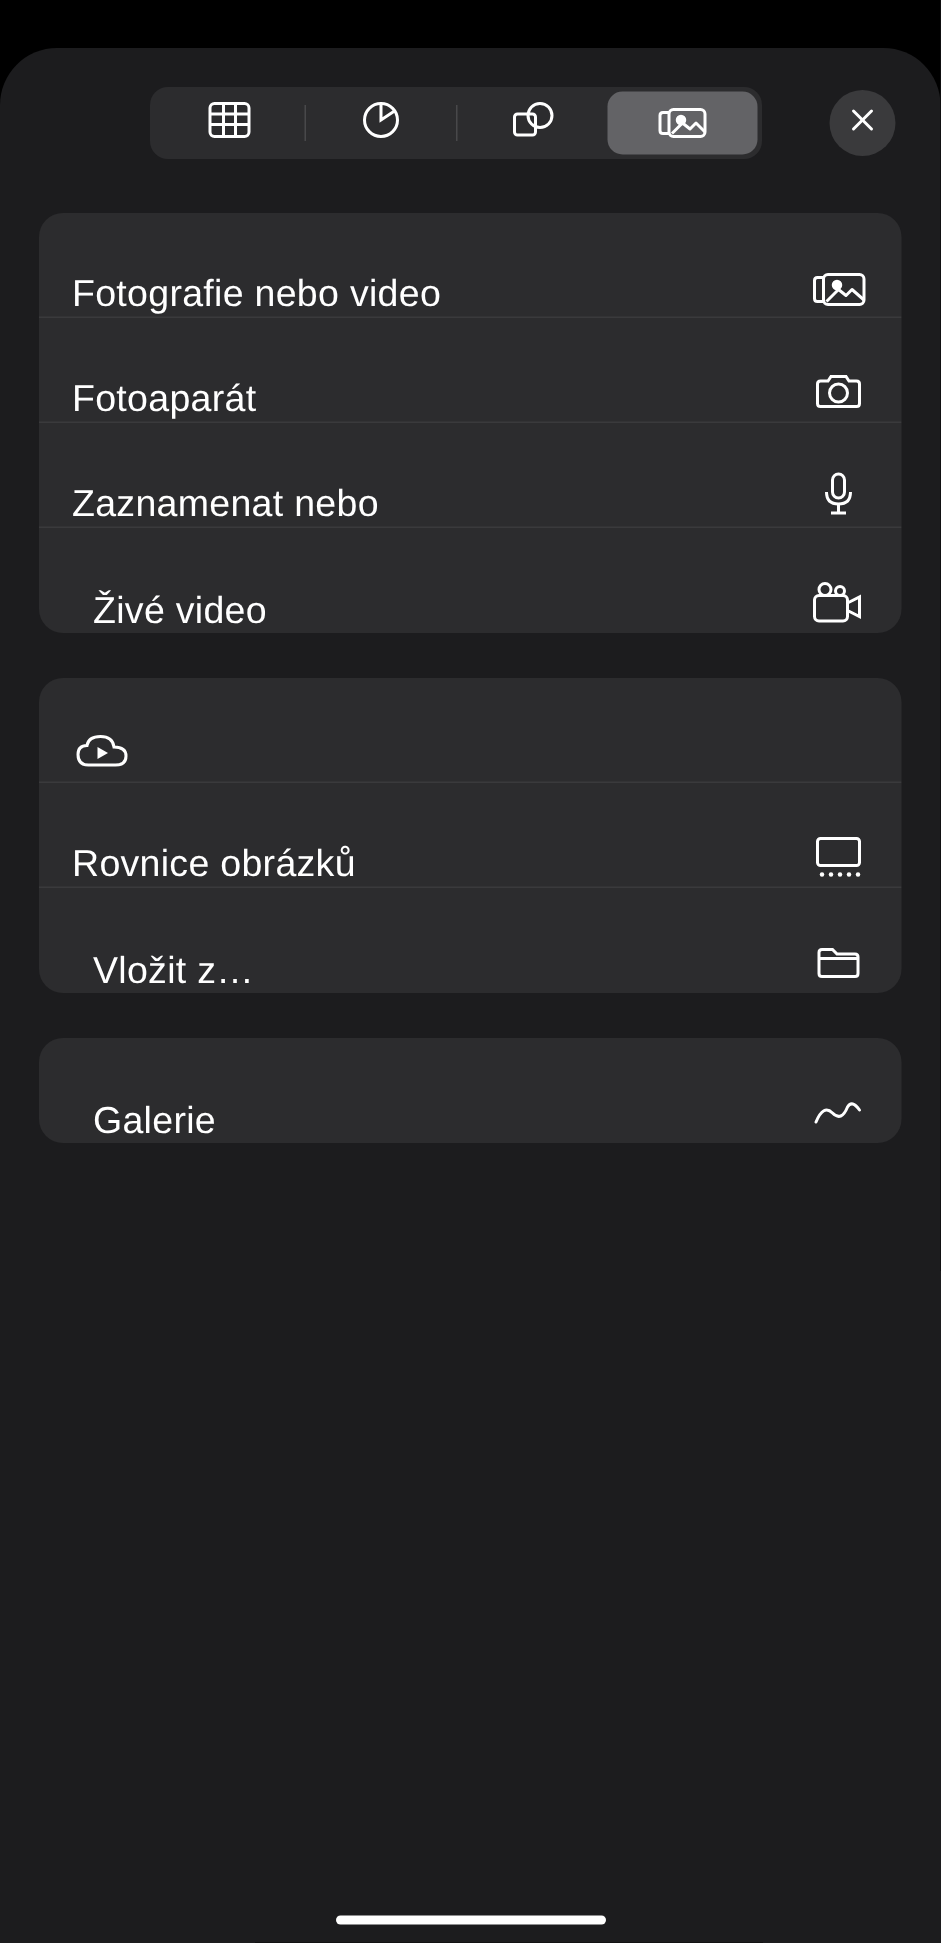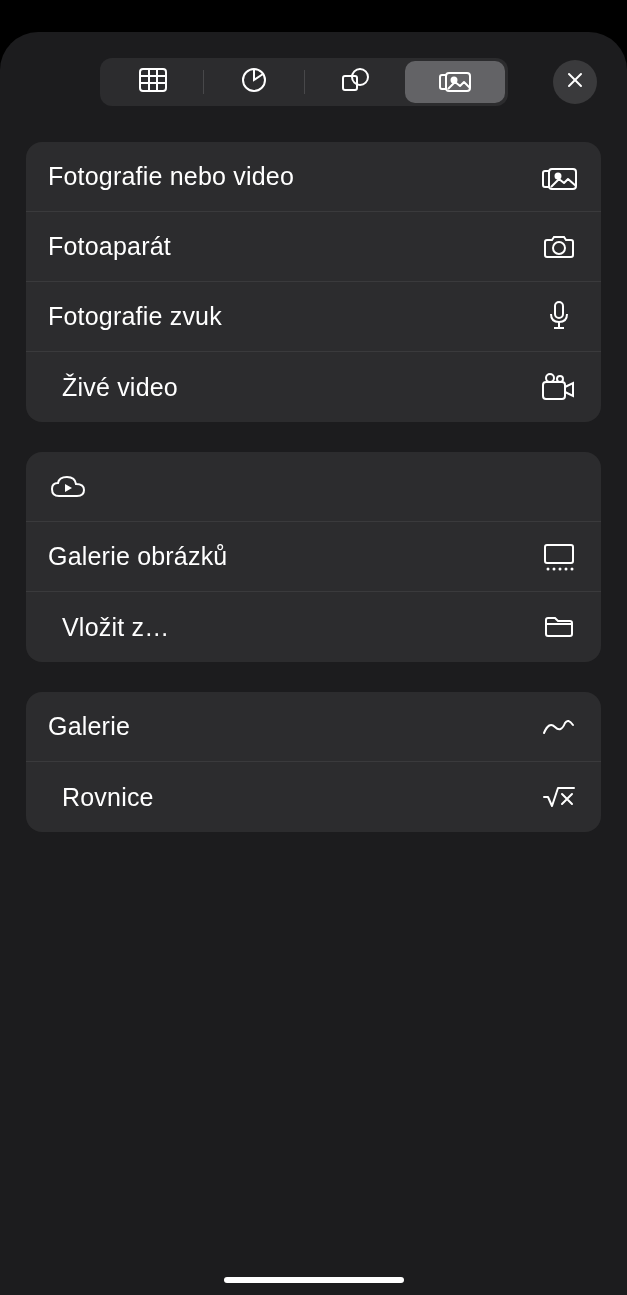--- a/index.html
+++ b/index.html
@@ -73,21 +73,21 @@
       padding: 30px 26px 0 26px;
     }
     .group {
       background: #2c2c2e;
       border-radius: 16px;
       margin-bottom: 30px;
       overflow: hidden;
     }
     .row {
       display: flex;
-      align-items: center;
+      align-items: flex-end;
       justify-content: space-between;
       height: 70px;
       padding: 0 22px;
       cursor: pointer;
       border-bottom: 1px solid #3a3a3c;
     }
     .row:last-child {
       border-bottom: none;
       padding-left: 36px;
     }
@@ -194,21 +194,21 @@
       <div class="row">
         <span class="row-label">Fotoaparát</span>
         <span class="row-icon">
           <svg width="36" height="28" viewBox="0 0 36 28">
             <path d="M4 9 Q4 7 6 7 L11 7 L13 4 L23 4 L25 7 L30 7 Q32 7 32 9 L32 22 Q32 24 30 24 L6 24 Q4 24 4 22 Z"></path>
             <circle cx="18" cy="15" r="6"></circle>
           </svg>
         </span>
       </div>
       <div class="row">
-        <span class="row-label">Fotografie zvuk</span>
+        <span class="row-label">Zaznamenat nebo</span>
         <span class="row-icon">
           <svg width="24" height="34" viewBox="0 0 24 34">
             <rect x="8" y="2" width="8" height="16" rx="4"></rect>
             <path d="M4 14 Q4 22 12 22 Q20 22 20 14"></path>
             <line x1="12" y1="22" x2="12" y2="28"></line>
             <line x1="7" y1="28" x2="17" y2="28"></line>
           </svg>
         </span>
       </div>
       <div class="row">
@@ -227,21 +227,21 @@
     <div class="group">
       <div class="row">
         <span class="row-icon">
           <svg width="38" height="26" viewBox="0 0 38 26">
             <path d="M10 22 Q3 22 3 15 Q3 9 9 9 Q10 3 18 3 Q26 3 27 10 Q35 10 35 16 Q35 22 28 22 Z"></path>
             <path d="M16 10 L16 18 L23 14 Z" fill="#fff" stroke="none"></path>
           </svg>
         </span>
       </div>
       <div class="row">
-        <span class="row-label">Galerie obrázků</span>
+        <span class="row-label">Rovnice obrázků</span>
         <span class="row-icon">
           <svg width="34" height="30" viewBox="0 0 34 30">
             <rect x="3" y="3" width="28" height="18" rx="2"></rect>
             <circle cx="6" cy="27" r="1.5" fill="#fff" stroke="none"></circle>
             <circle cx="12" cy="27" r="1.5" fill="#fff" stroke="none"></circle>
             <circle cx="18" cy="27" r="1.5" fill="#fff" stroke="none"></circle>
             <circle cx="24" cy="27" r="1.5" fill="#fff" stroke="none"></circle>
             <circle cx="30" cy="27" r="1.5" fill="#fff" stroke="none"></circle>
           </svg>
         </span>
@@ -259,27 +259,18 @@
 
     <div class="group">
       <div class="row">
         <span class="row-label">Galerie</span>
         <span class="row-icon">
           <svg width="36" height="24" viewBox="0 0 36 24" stroke-linecap="round">
             <path d="M3 18 Q8 6 14 12 Q20 18 24 8 Q27 3 32 10"></path>
           </svg>
         </span>
       </div>
-      <div class="row">
-        <span class="row-label">Rovnice</span>
-        <span class="row-icon">
-          <svg width="36" height="26" viewBox="0 0 36 26" stroke-linecap="round" stroke-linejoin="round">
-            <path d="M3 13 L7 13 L11 22 L17 4 L33 4"></path>
-            <path d="M21 10 L31 20 M31 10 L21 20"></path>
-          </svg>
-        </span>
-      </div>
     </div>
 
   </div>
 
   <div class="home-indicator"></div>
 </div>
 
 </body></html>

